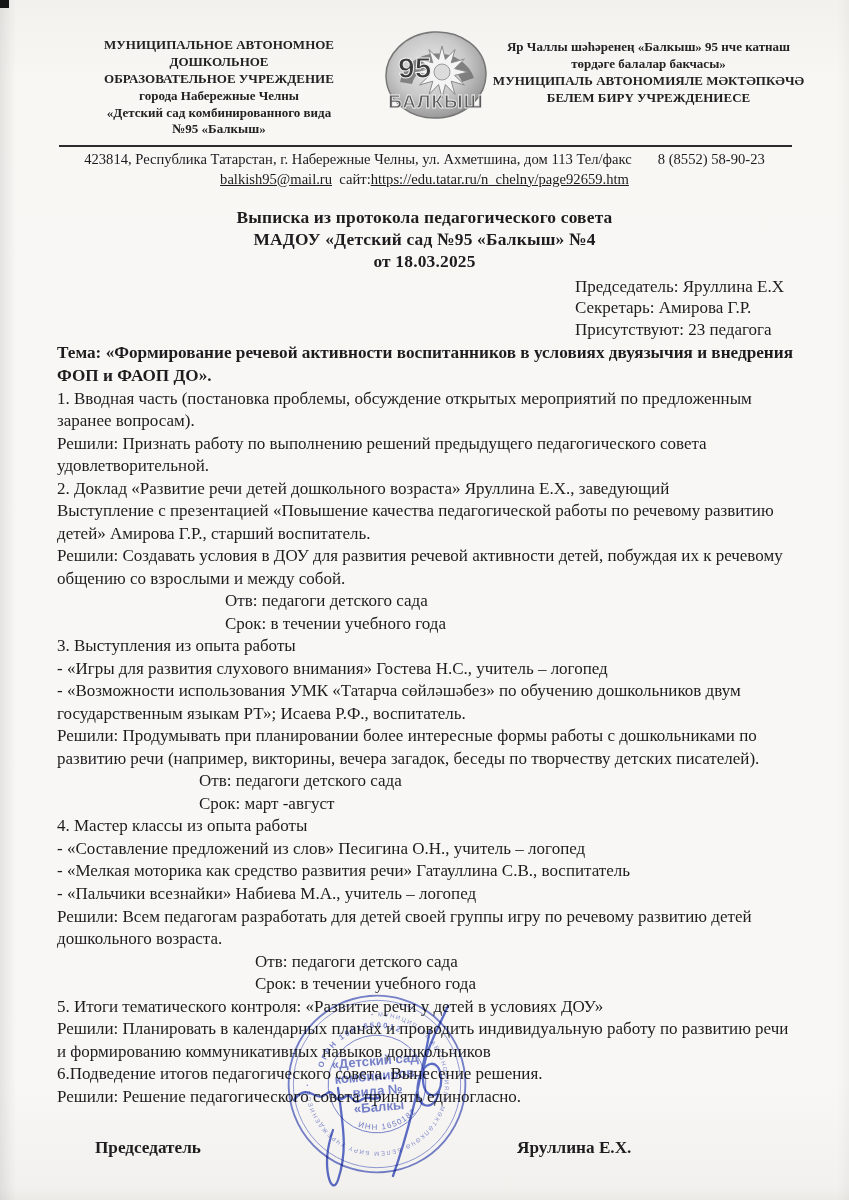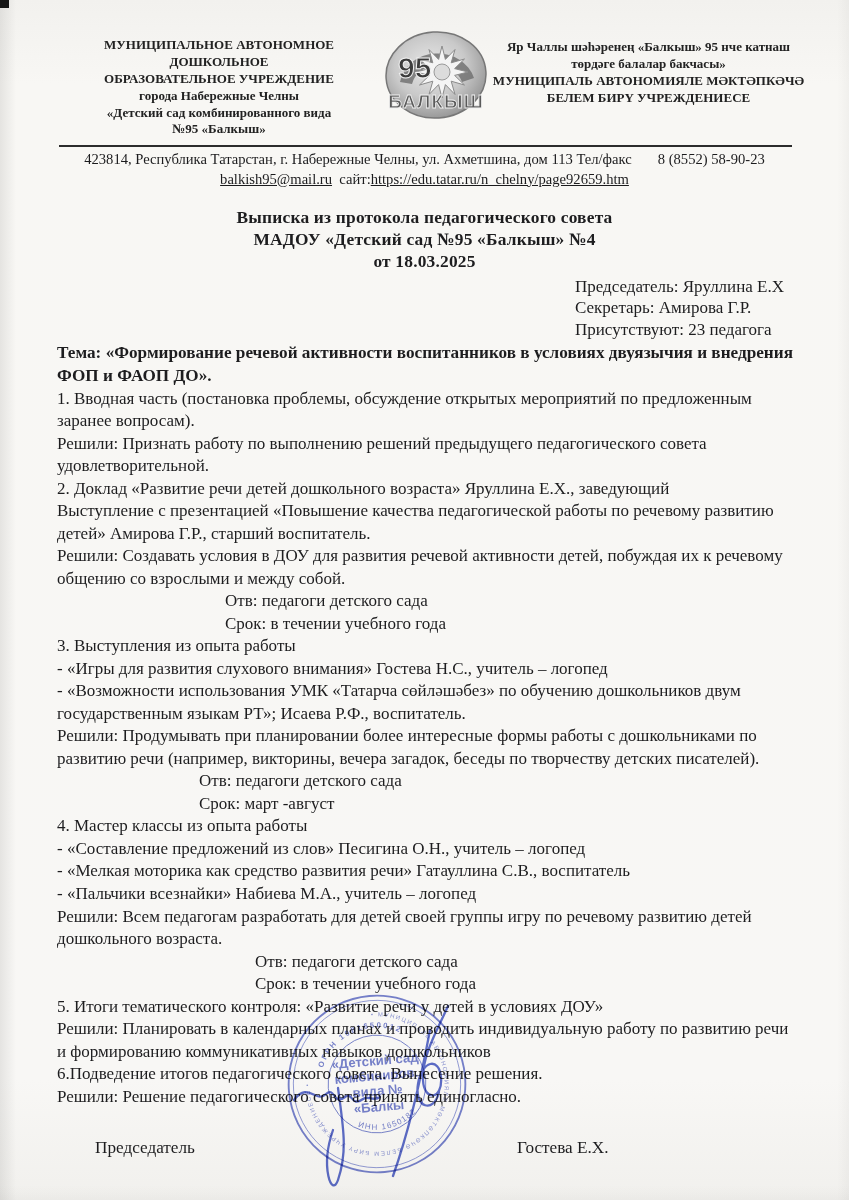--- a/index.html
+++ b/index.html
@@ -33,21 +33,21 @@
 
   .topic{margin:1px 55px 0 57px;font-weight:bold;font-size:17.2px;line-height:1.33;}
   .bodytext{margin:0 53px 0 57px;font-size:17px;line-height:1.325;}
   .bodytext p{margin:0;}
   .ind-a{padding-left:168px;}
   .ind-b{padding-left:142px;}
   .ind-c{padding-left:198px;}
 
   .sign{margin:30px 57px 0 57px;font-size:17.2px;position:relative;z-index:3;}
   .sign-row{display:flex;}
-  .sign-row.first{margin-bottom:44px;}
+  .sign-row.first{margin-bottom:44px;font-weight:bold;}
   .sign-label{width:422px;padding-left:38px;}
 
   .stamp{
     position:absolute;left:283px;top:990px;width:188px;height:188px;
     color:#5a68c6;opacity:.82;transform:rotate(-5deg);
     mix-blend-mode:multiply;z-index:4;
   }
   .stamp text{fill:#5a68c6;font-family:"Liberation Sans","DejaVu Sans",sans-serif;}
   .autograph{
     position:absolute;left:250px;top:978px;width:250px;height:225px;
@@ -144,21 +144,21 @@
     <p class="ind-c">Срок: в течении учебного года</p>
     <p>5. Итоги тематического контроля: «Развитие речи у детей в условиях ДОУ»</p>
     <p>Решили: Планировать в календарных планах и проводить индивидуальную работу по развитию речи и формированию коммуникативных навыков дошкольников</p>
     <p>6.Подведение итогов педагогического совета. Вынесение решения.</p>
     <p>Решили: Решение педагогического совета принять единогласно.</p>
   </div>
 
   <div class="sign">
     <div class="sign-row first">
       <div class="sign-label">Председатель</div>
-      <div>Гостева Е.Х.</div>
+      <div>Яруллина Е.Х.</div>
     </div>
 
   </div>
 
   <svg class="stamp" viewBox="0 0 200 200">
     <circle cx="100" cy="100" r="94" fill="none" stroke="#5a68c6" stroke-width="2"></circle>
     <circle cx="100" cy="100" r="89" fill="none" stroke="#5a68c6" stroke-width=".8"></circle>
     <circle cx="100" cy="100" r="52" fill="none" stroke="#5a68c6" stroke-width="1"></circle>
     <defs>
       <path id="ringPath" d="M 100,28 a 72,72 0 1,1 -0.1,0"></path>

